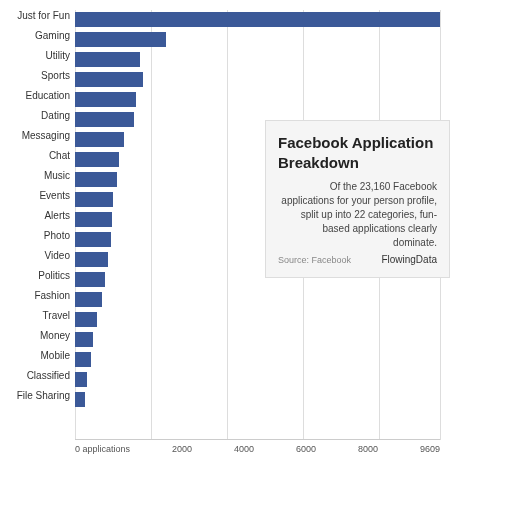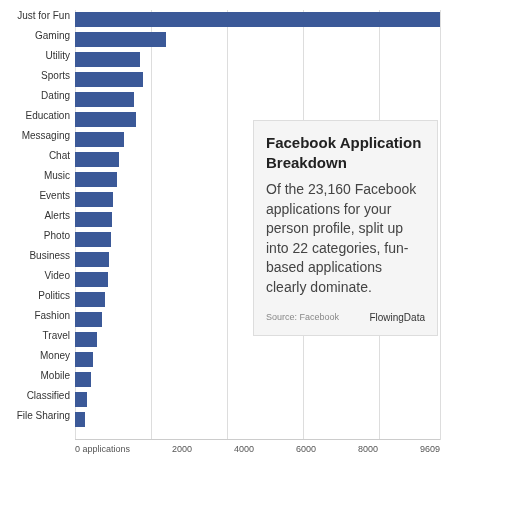--- a/index.html
+++ b/index.html
@@ -76,39 +76,40 @@
       margin-top: 4px;
       font-size: 9px;
       color: #555;
       position: relative;
     }
     .x-label {
       text-align: right;
     }
     .info-box {
       position: absolute;
-      right: 12px;
+      right: 0;
       top: 120px;
       width: 185px;
       background: #f5f5f5;
       border: 1px solid #ddd;
       padding: 12px;
     }
     .info-title {
       font-size: 15px;
       font-weight: bold;
       color: #222;
       line-height: 1.3;
       margin-bottom: 8px;
     }
     .info-desc {
-      font-size: 14px;
+      font-size: 10px;
       color: #444;
       line-height: 1.4;
-      margin-bottom: 14px;
+      margin-bottom: 4px;
+      text-align: right;
     }
     .info-footer {
       display: flex;
       justify-content: space-between;
       align-items: center;
       font-size: 9px;
     }
     .info-source {
       color: #888;
     }
@@ -150,32 +151,32 @@
         </div>
       </div>
       <div class="bar-row">
         <div class="bar-wrap">
           <span class="bar-label">Sports</span>
           <div class="bar" style="width: 18.7324%;"></div>
         </div>
       </div>
       <div class="bar-row">
         <div class="bar-wrap">
+          <span class="bar-label">Education</span>
+          <div class="bar" style="width: 16.6511%;"></div>
+        </div>
+      </div>
+      <div class="bar-row">
+        <div class="bar-wrap">
           <span class="bar-label">Dating</span>
           <div class="bar" style="width: 16.1307%;"></div>
         </div>
       </div>
       <div class="bar-row">
         <div class="bar-wrap">
-          <span class="bar-label">Education</span>
-          <div class="bar" style="width: 16.6511%;"></div>
-        </div>
-      </div>
-      <div class="bar-row">
-        <div class="bar-wrap">
           <span class="bar-label">Messaging</span>
           <div class="bar" style="width: 13.529%;"></div>
         </div>
       </div>
       <div class="bar-row">
         <div class="bar-wrap">
           <span class="bar-label">Chat</span>
           <div class="bar" style="width: 11.9679%;"></div>
         </div>
       </div>
@@ -194,26 +195,20 @@
       <div class="bar-row">
         <div class="bar-wrap">
           <span class="bar-label">Alerts</span>
           <div class="bar" style="width: 10.1988%;"></div>
         </div>
       </div>
       <div class="bar-row">
         <div class="bar-wrap">
           <span class="bar-label">Photo</span>
           <div class="bar" style="width: 9.88656%;"></div>
-        </div>
-      </div>
-      <div class="bar-row">
-        <div class="bar-wrap">
-          <span class="bar-label">Business</span>
-          <div class="bar" style="width: 9.36622%;"></div>
         </div>
       </div>
       <div class="bar-row">
         <div class="bar-wrap">
           <span class="bar-label">Video</span>
           <div class="bar" style="width: 9.05401%;"></div>
         </div>
       </div>
       <div class="bar-row">
         <div class="bar-wrap">

